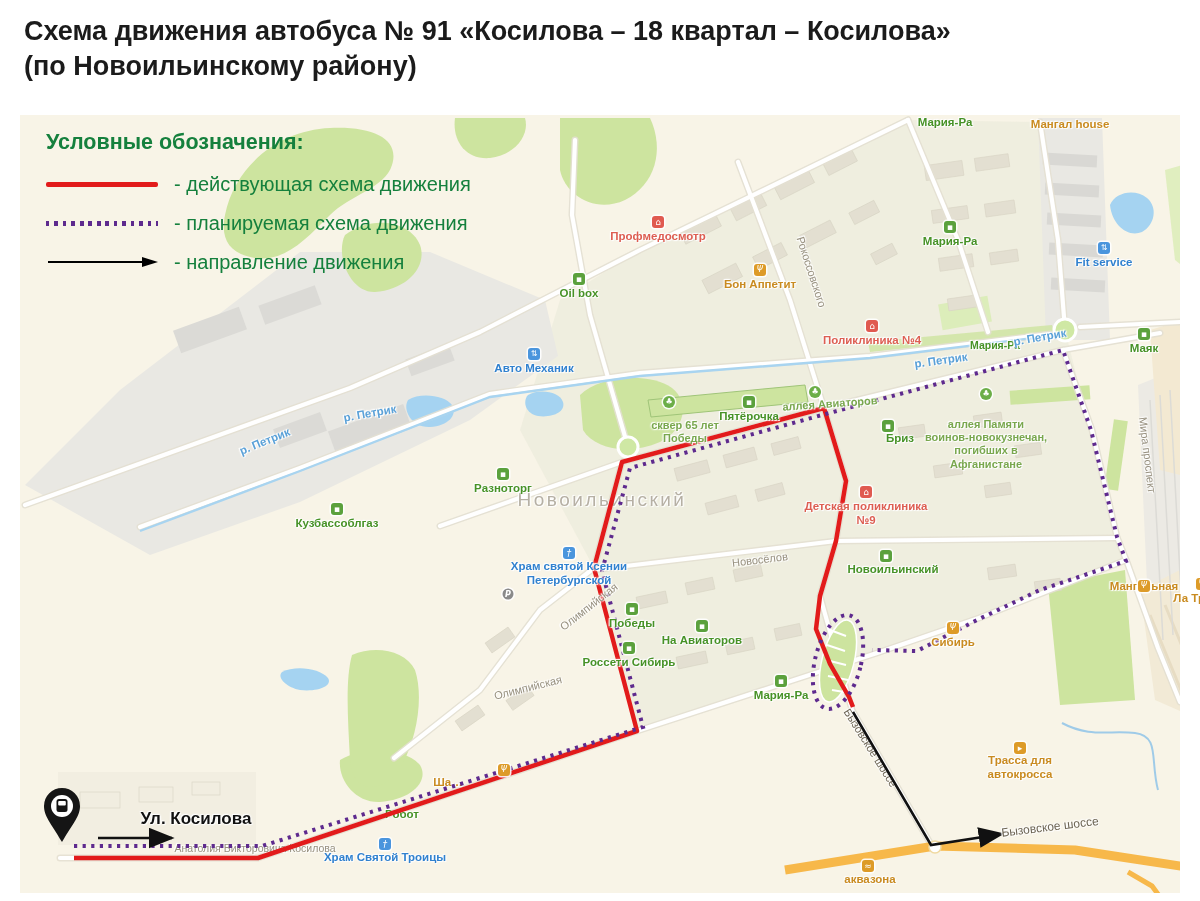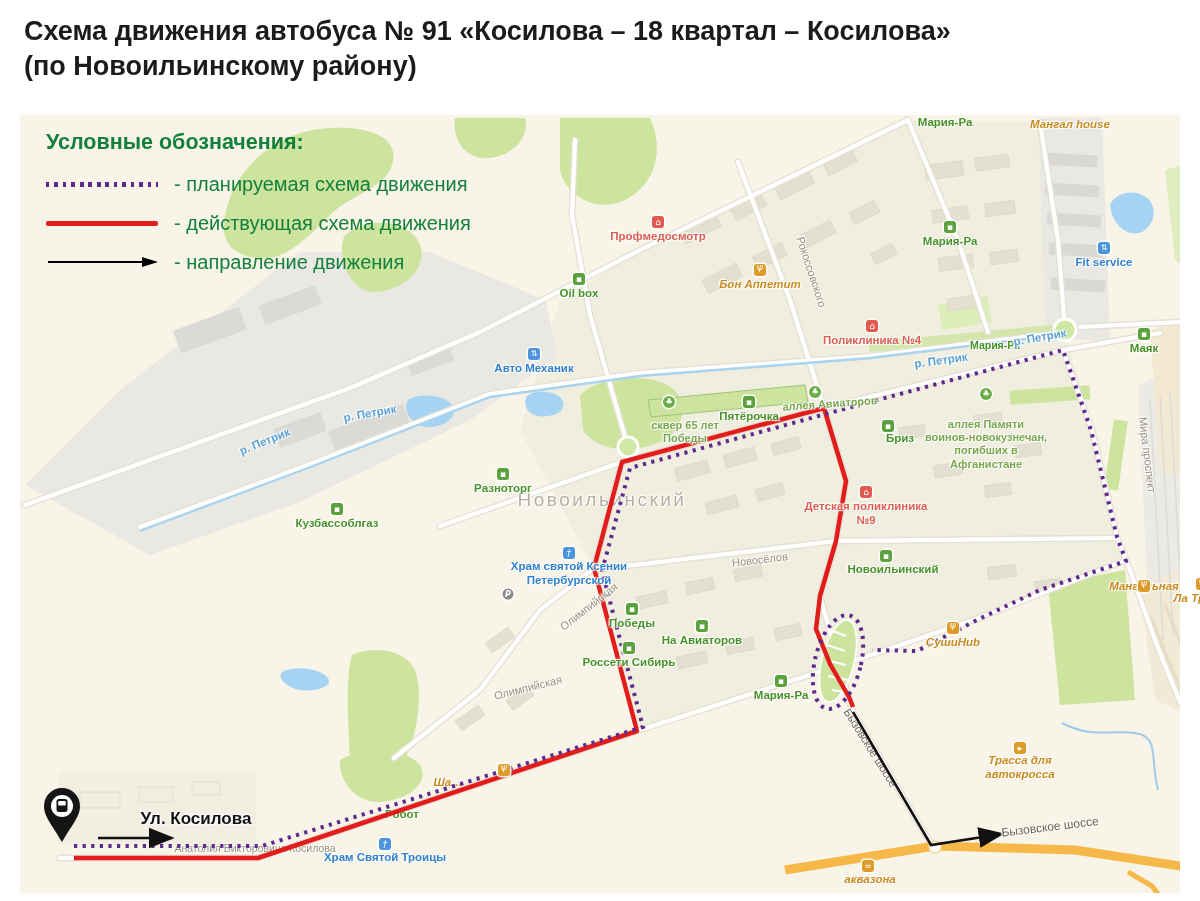--- a/index.html
+++ b/index.html
@@ -18,21 +18,21 @@
   .lg-txt{margin-left:16px;font-size:20px;white-space:pre;}
   
   svg.layer{position:absolute;left:0;top:0;z-index:0;}
   #routes-svg{z-index:2;}
   .lbl-layer{position:absolute;left:0;top:0;width:1200px;height:901px;pointer-events:none;}
   #labels-under{z-index:1;} #labels{z-index:3;margin-left:48px;}
   
   .ml{position:absolute;transform:translate(-50%,-50%);font-weight:bold;font-size:11.5px;
       white-space:pre;text-align:center;line-height:1.2;
       text-shadow:0 0 3px #fff,0 0 3px #fff,1px 1px 0 rgba(255,255,255,.85),-1px -1px 0 rgba(255,255,255,.85);}
-  .poi-green{color:#479227;} .poi-orange{color:#c98b20;font-style:italic;} .poi-red{color:#dd5e52;}
+  .poi-green{color:#479227;} .poi-orange{color:#c98b20;} .poi-red{color:#dd5e52;}
   .poi-blue{color:#3081cf;} .water{color:#5aa1d8;}
   .street{color:#97907f;font-weight:normal;font-size:11px;}
   .street-dark{color:#6b6353;font-weight:normal;font-size:11px;}
   .park-label{color:#79a74e;font-size:11px;}
   .district{color:#b6b0a4;font-weight:normal;font-size:19px;letter-spacing:2.5px;}
   .label-bold{color:#111;font-size:17px;}
   .label-bold-lg{color:#111;font-size:20px;}
   
   .pin{position:absolute;width:12px;height:12px;border-radius:3px;transform:translate(-50%,-50%);
        display:flex;align-items:center;justify-content:center;box-shadow:0 0 0 1.5px rgba(255,255,255,.9);}
@@ -272,21 +272,21 @@
     <span class="ml street" style="left:712px;top:560px;transform:translate(-50%,-50%) rotate(-7deg)">Новосёлов</span>
     <span class="ml poi-green" style="left:845px;top:570px">Новоильинский</span>
     <span class="ml street" style="left:541px;top:607px;transform:translate(-50%,-50%) rotate(-38deg)">Олимпийская</span>
     <span class="ml poi-green" style="left:584px;top:624px">Победы</span>
     <span class="ml poi-green" style="left:654px;top:641px">На Авиаторов</span>
     <span class="ml poi-green" style="left:581px;top:663px">Россети Сибирь</span>
     <span class="ml poi-green" style="left:733px;top:696px">Мария-Ра</span>
     <span class="ml street" style="left:480px;top:688px;transform:translate(-50%,-50%) rotate(-14deg)">Олимпийская</span>
     <span class="ml poi-orange" style="left:1096px;top:587px">Мангальная</span>
     <span class="ml poi-orange" style="left:1154px;top:599px">Ла Трасса</span>
-    <span class="ml poi-orange" style="left:905px;top:643px">СушиHub</span>
+    <span class="ml poi-orange" style="left:905px;top:643px">Сибирь</span>
     <span class="ml street" style="left:1099px;top:455px;transform:translate(-50%,-50%) rotate(83deg)">Мира проспект</span>
     <span class="ml poi-orange" style="left:972px;top:768px">Трасса для
 автокросса</span>
     <span class="ml street-dark" style="left:1002px;top:827px;font-size:12px;transform:translate(-50%,-50%) rotate(-7deg)">Бызовское шоссе</span>
     <span class="ml poi-orange" style="left:822px;top:880px">аквазона</span>
     <span class="ml poi-blue" style="left:337px;top:858px">Храм Святой Троицы</span>
     <span class="ml label-bold" style="left:148px;top:819px">Ул. Косилова</span>
 
     <i class="pin p-red g-house" style="left:610px;top:222px"></i>
     <i class="pin p-orange g-food" style="left:712px;top:270px"></i>
@@ -322,29 +322,29 @@
 
   <div id="title">
     <div>Схема движения автобуса № 91 «Косилова – 18 квартал – Косилова»</div>
     <div>(по Новоильинскому району)</div>
   </div>
 
   <div id="legend">
     <div class="lg-head">Условные обозначения:</div>
     <div class="lg-row">
       <span class="sw">
+          <span class="sw-red" style="width:112px"></span>
+        </span>
+      <span class="lg-txt">- действующая схема движения</span>
+    </div>
+    <div class="lg-row">
+      <span class="sw">
           <span class="sw-dot" style="width:112px"></span>
         </span>
       <span class="lg-txt">- планируемая схема движения</span>
-    </div>
-    <div class="lg-row">
-      <span class="sw">
-          <span class="sw-red" style="width:112px"></span>
-        </span>
-      <span class="lg-txt">- действующая схема движения</span>
     </div>
     <div class="lg-row">
       <span class="sw">
         <svg width="112" height="16">
           <line x1="2" y1="8" x2="98" y2="8" stroke="#000" stroke-width="2"></line>
           <polygon points="96,3 112,8 96,13" fill="#000"></polygon>
         </svg>
       </span>
       <span class="lg-txt">- направление движения</span>
     </div>

